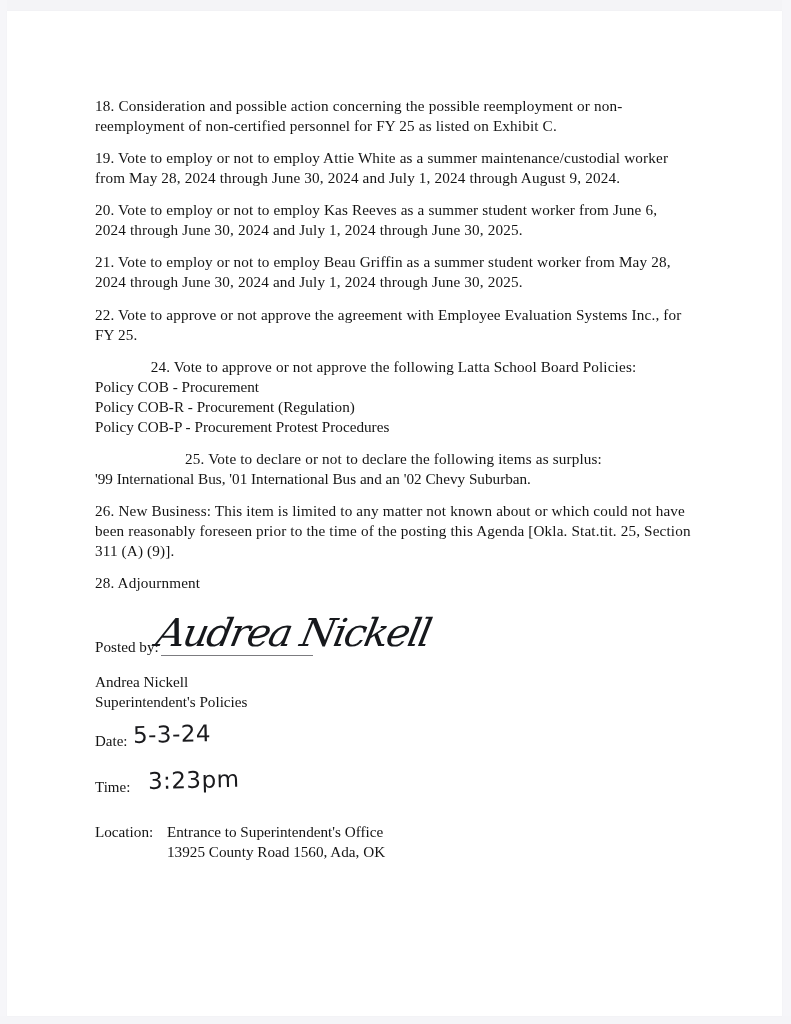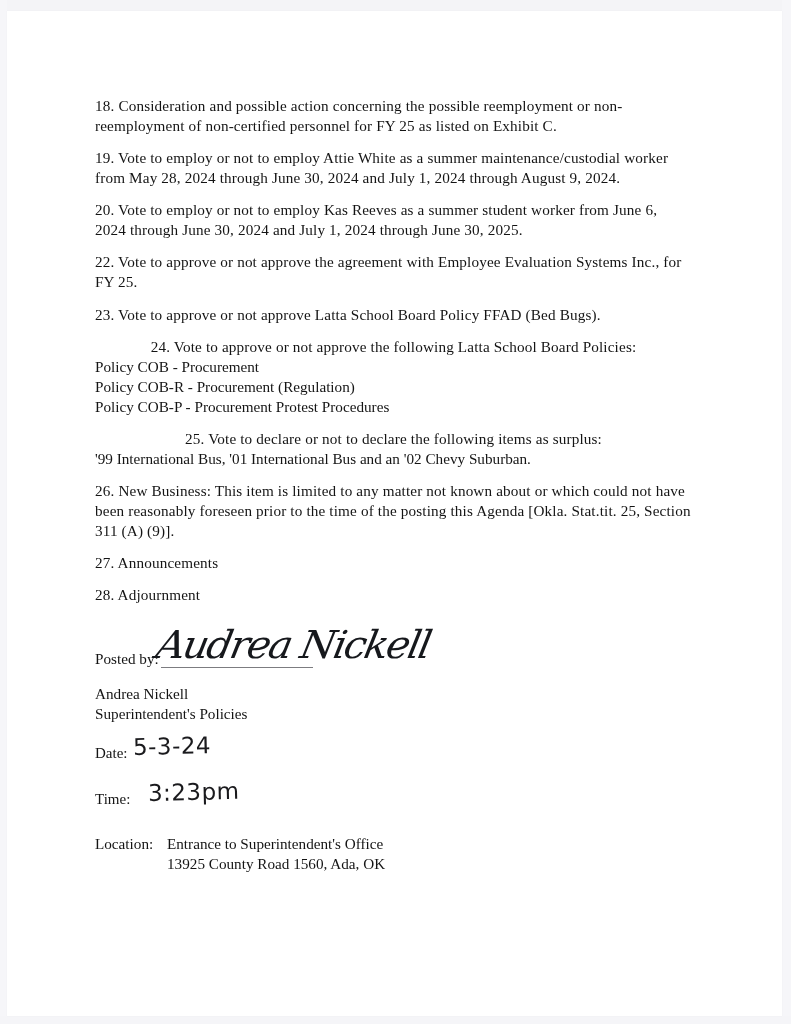--- a/index.html
+++ b/index.html
@@ -169,33 +169,32 @@
   <div class="scan-edge-left"></div>
   <div class="scan-edge-right"></div>
   <div class="scan-edge-bottom"></div>
 
   <div class="sheet">
     <div class="content">
 
       <p class="item">18. Consideration and possible action concerning the possible reemployment or non-reemployment of non-certified personnel for FY 25 as listed on Exhibit C.</p>
       <p class="item">19. Vote to employ or not to employ Attie White as a summer maintenance/custodial worker from May 28, 2024 through June 30, 2024 and July 1, 2024 through August 9, 2024.</p>
       <p class="item">20. Vote to employ or not to employ Kas Reeves as a summer student worker from June 6, 2024 through June 30, 2024 and July 1, 2024 through June 30, 2025.</p>
+      <p class="item">21. Vote to employ or not to employ Beau Griffin as a summer student worker from May 28, 2024 through June 30, 2024 and July 1, 2024 through June 30, 2025.</p>
       <p class="item">22. Vote to approve or not approve the agreement with Employee Evaluation Systems Inc., for FY 25.</p>
-      <p class="item">23. Vote to approve or not approve Latta School Board Policy FFAD (Bed Bugs).</p>
 
       <p class="item tight">24. Vote to approve or not approve the following Latta School Board Policies:</p>
       <p class="sub">Policy COB - Procurement</p>
       <p class="sub">Policy COB-R - Procurement (Regulation)</p>
       <p class="sub last">Policy COB-P - Procurement Protest Procedures</p>
 
       <p class="item tight">25. Vote to declare or not to declare the following items as surplus:</p>
       <p class="sub last">'99 International Bus, '01 International Bus and an '02 Chevy Suburban.</p>
 
       <p class="item">26. New Business: This item is limited to any matter not known about or which could not have been reasonably foreseen prior to the time of the posting this Agenda [Okla. Stat.tit. 25, Section 311 (A) (9)].</p>
-      <p class="item">27. Announcements</p>
       <p class="item">28. Adjournment</p>
 
       <div class="posted-row">
         <span class="posted-label">Posted by:</span>
         <div class="sig-rule"></div>
         <span class="signature">Audrea Nickell</span>
       </div>
 
       <p class="signer">Andrea Nickell</p>
       <p class="signer-title">Superintendent's Policies</p>

